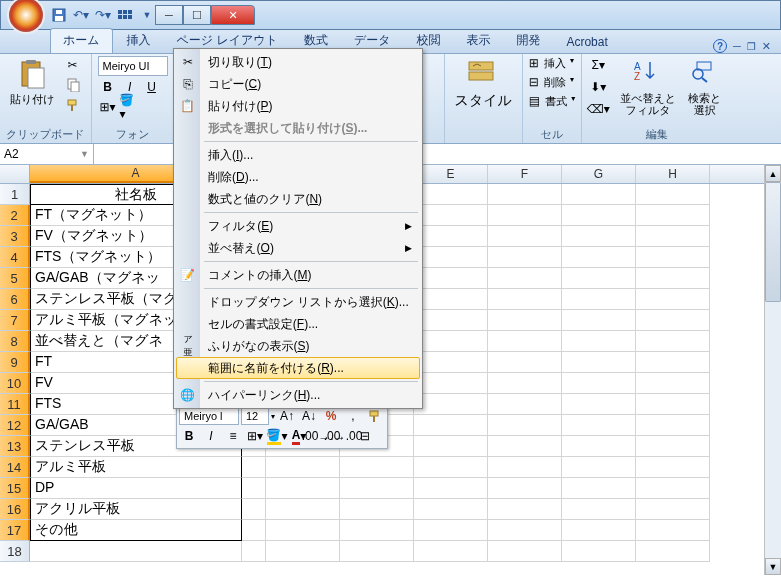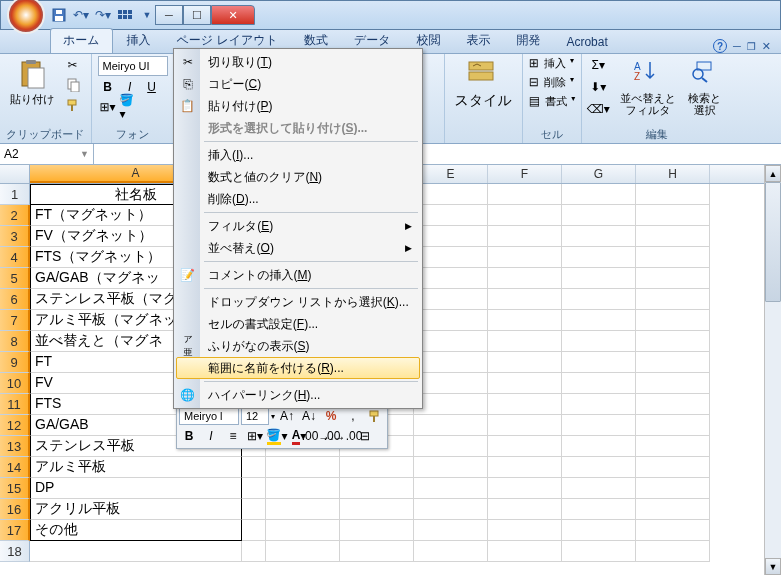--- a/index.html
+++ b/index.html
@@ -497,24 +497,24 @@
         <span>貼り付け(<u class="access">P</u>)</span>
       </div>
       <div class="cm-item disabled">
         <span>形式を選択して貼り付け(<u class="access">S</u>)...</span>
       </div>
       <div class="cm-sep"></div>
       <div class="cm-item">
         <span>挿入(<u class="access">I</u>)...</span>
       </div>
       <div class="cm-item">
+        <span>削除(<u class="access">D</u>)...</span>
+      </div>
+      <div class="cm-item">
         <span>数式と値のクリア(<u class="access">N</u>)</span>
-      </div>
-      <div class="cm-item">
-        <span>削除(<u class="access">D</u>)...</span>
       </div>
       <div class="cm-sep"></div>
       <div class="cm-item">
         <span>フィルタ(<u class="access">E</u>)</span>
         <span class="arrow">▶</span>
       </div>
       <div class="cm-item">
         <span>並べ替え(<u class="access">O</u>)</span>
         <span class="arrow">▶</span>
       </div>

